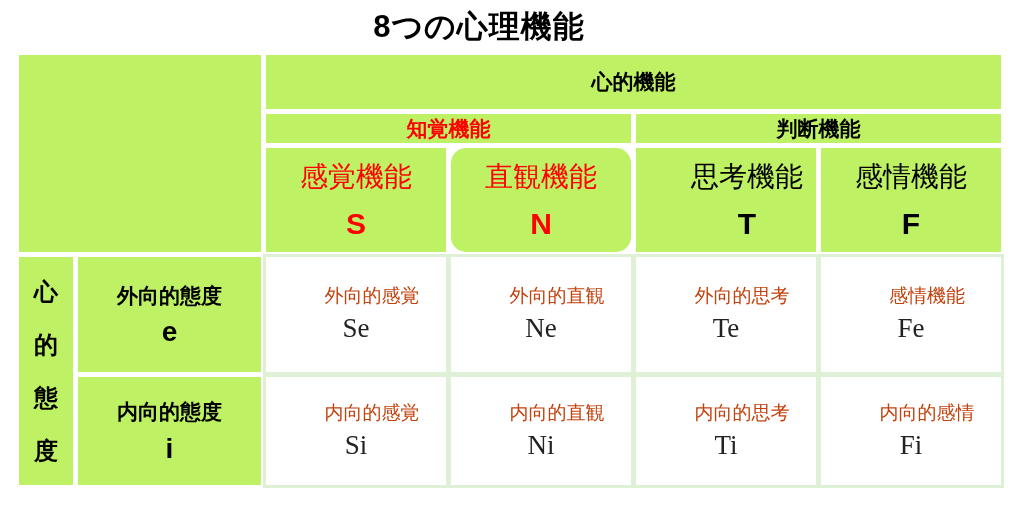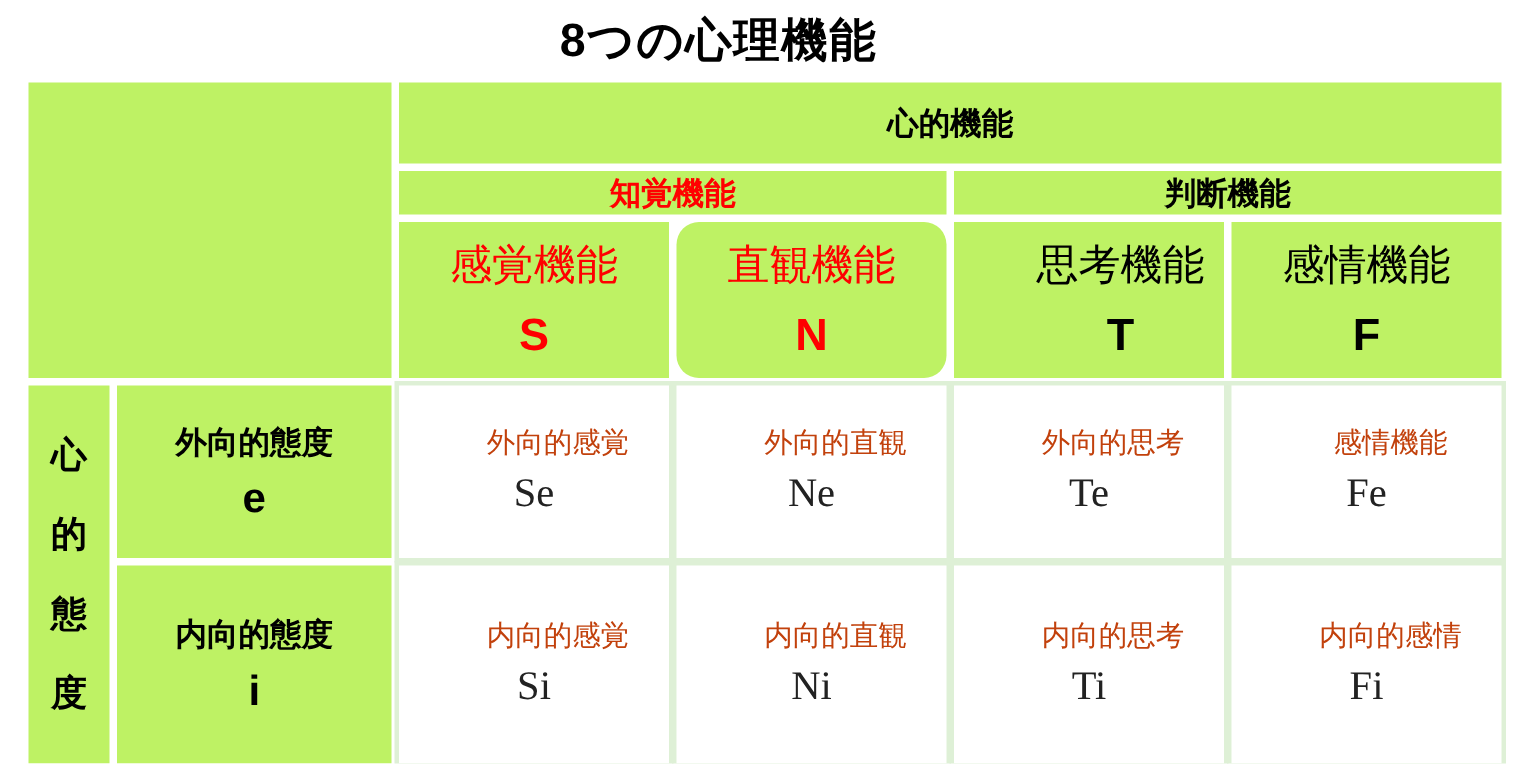--- a/index.html
+++ b/index.html
@@ -30,21 +30,21 @@
     border-spacing: 5px;
     table-layout: fixed;
   }
   col.c-att   { width: 54px;  }
   col.c-attlb { width: 183px; }
   col.c-fn    { width: 180px; }
   tr.r-mental   { height: 54px;  }
   tr.r-percjudg { height: 29px;  }
   tr.r-fncols   { height: 104px; }
   tr.r-ext      { height: 115px;  }
-  tr.r-int      { height: 132px; }
+  tr.r-int      { height: 108px; }
   td {
     padding: 0;
     text-align: center;
     vertical-align: middle;
     color: #000000;
   }
   td.g { background: #bef264; }
   td.w {
     background: #ffffff;
     box-shadow: 0 0 0 3px #def0d6;

